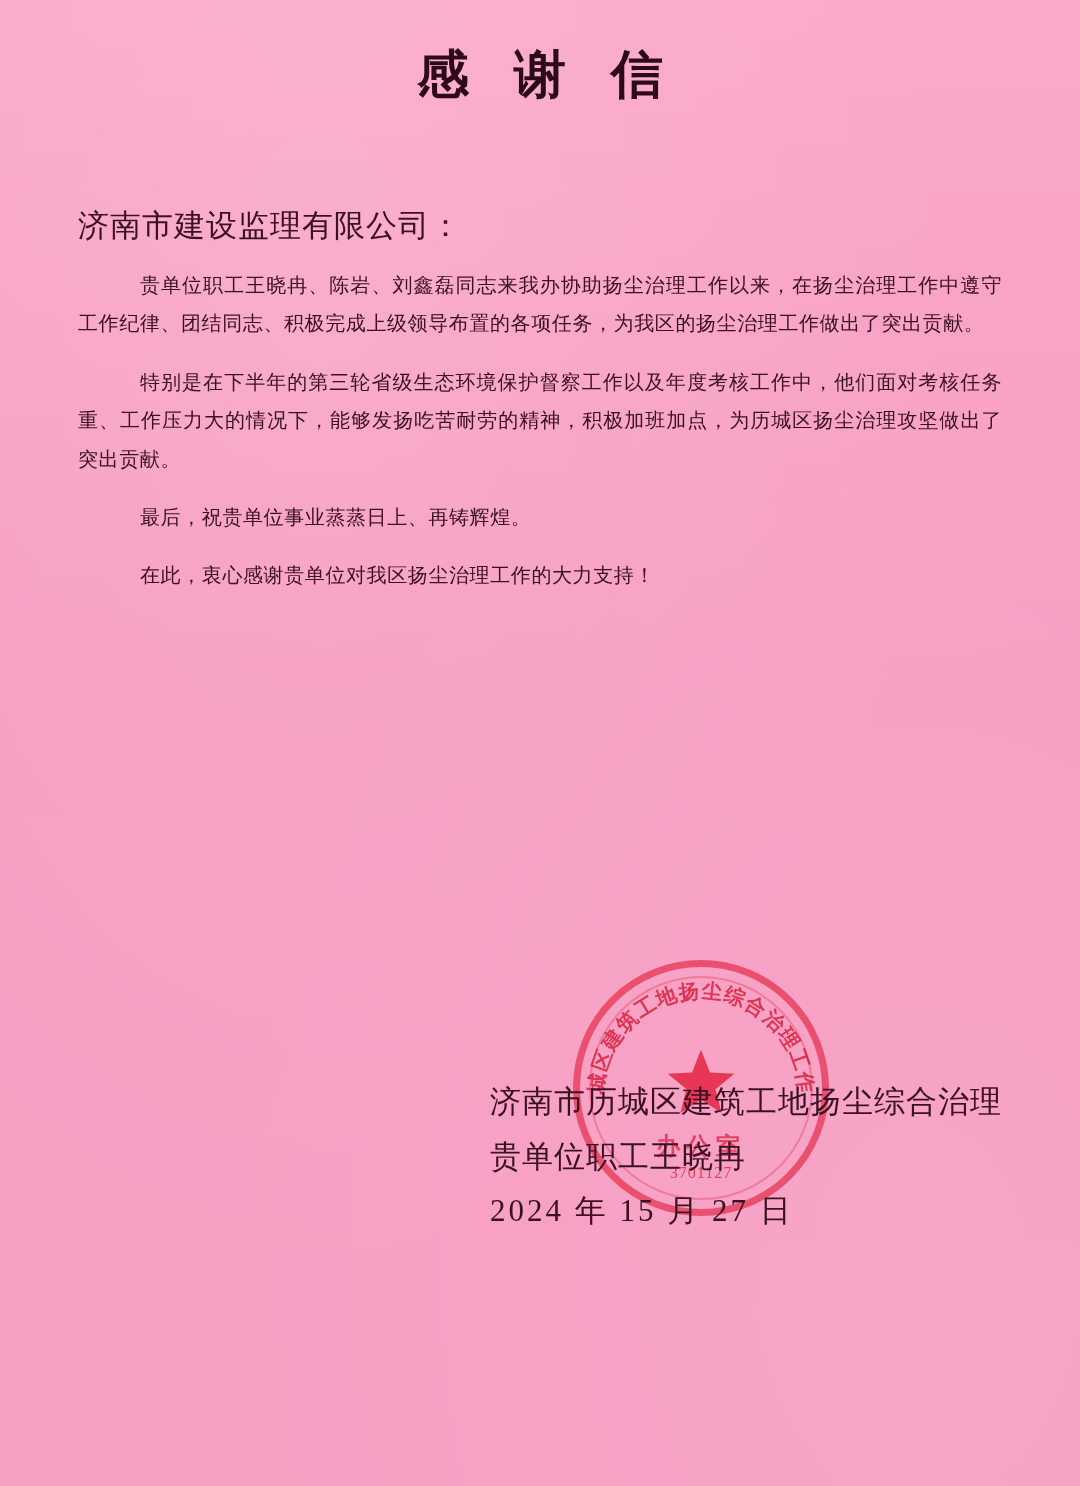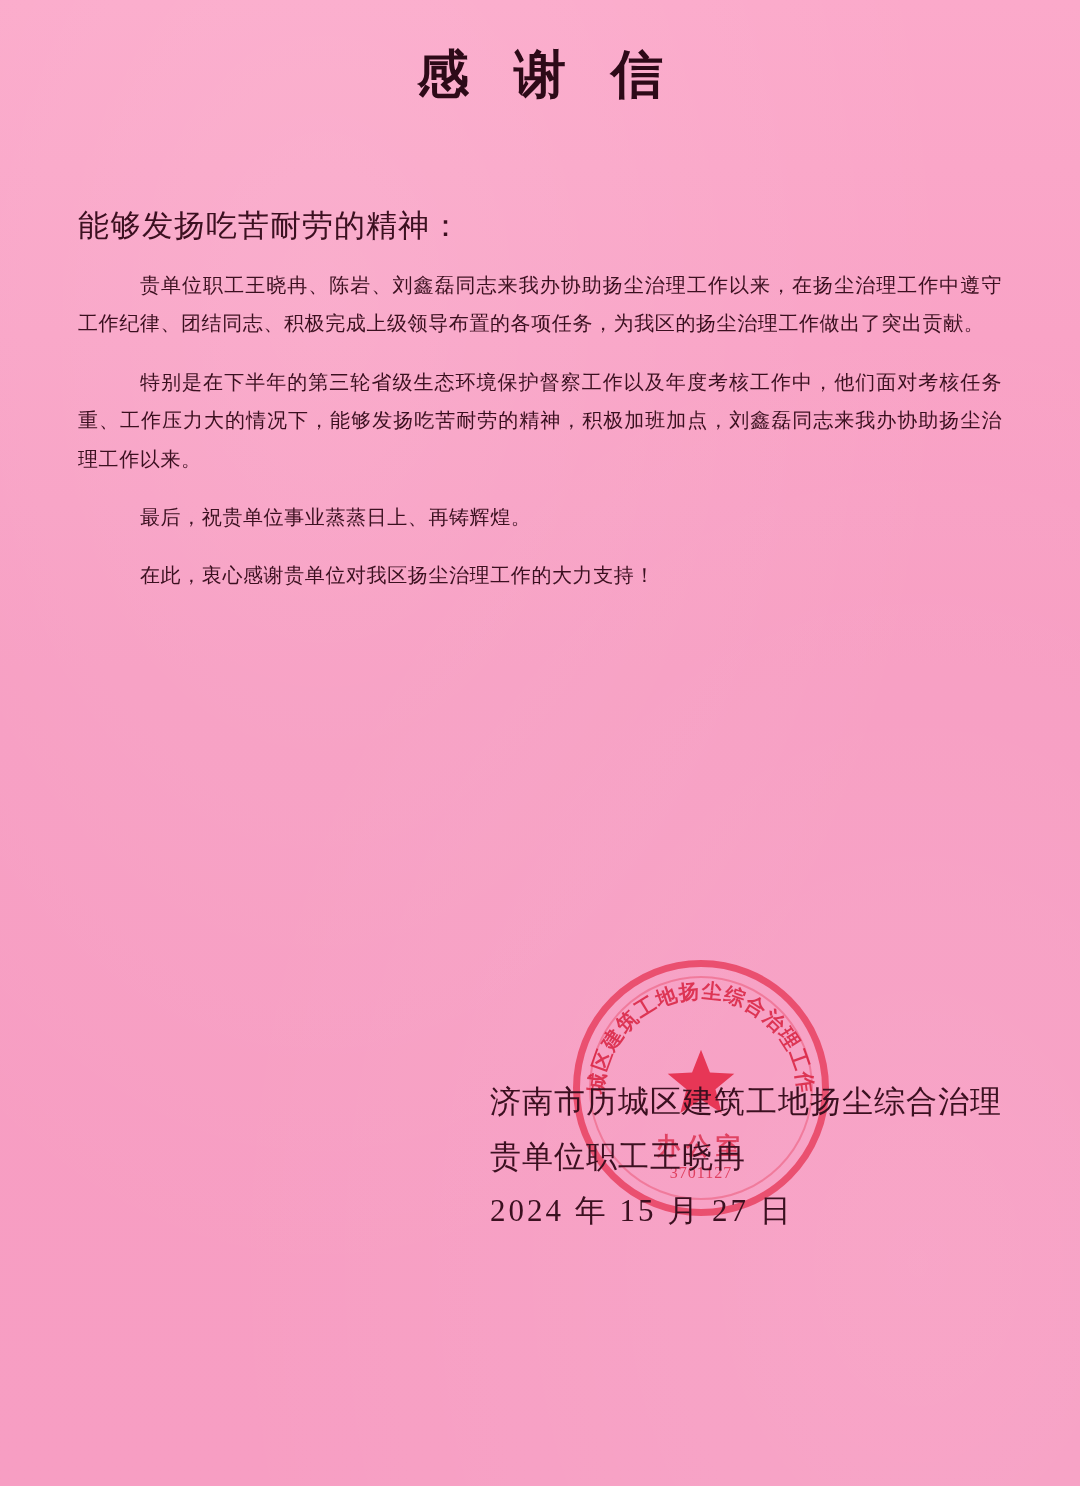--- a/index.html
+++ b/index.html
@@ -148,25 +148,25 @@
 </style>
 </head>
 <body>
 
 <div class="paper"></div>
 
 <div class="sheet">
 
   <h1 class="doc-title">感 谢 信</h1>
 
-  <div class="salutation">能够发扬吃苦耐劳的精神：</div>
+  <div class="salutation">济南市建设监理有限公司：</div>
 
   <p class="body-para">贵单位职工王晓冉、陈岩、刘鑫磊同志来我办协助扬尘治理工作以来，在扬尘治理工作中遵守工作纪律、团结同志、积极完成上级领导布置的各项任务，为我区的扬尘治理工作做出了突出贡献。</p>
 
-  <p class="body-para">特别是在下半年的第三轮省级生态环境保护督察工作以及年度考核工作中，他们面对考核任务重、工作压力大的情况下，能够发扬吃苦耐劳的精神，积极加班加点，刘鑫磊同志来我办协助扬尘治理工作以来。</p>
+  <p class="body-para">特别是在下半年的第三轮省级生态环境保护督察工作以及年度考核工作中，他们面对考核任务重、工作压力大的情况下，能够发扬吃苦耐劳的精神，积极加班加点，为历城区扬尘治理攻坚做出了突出贡献。</p>
 
   <p class="body-para tight">最后，祝贵单位事业蒸蒸日上、再铸辉煌。</p>
 
   <p class="body-para tight">在此，衷心感谢贵单位对我区扬尘治理工作的大力支持！</p>
 
   <div class="seal">
     <div class="seal-ring"></div>
     <svg class="seal-arc" viewBox="0 0 256 256">
       <defs>
         <path id="arcpath" d="M 30 136 A 98 98 0 1 1 226 136"></path>

